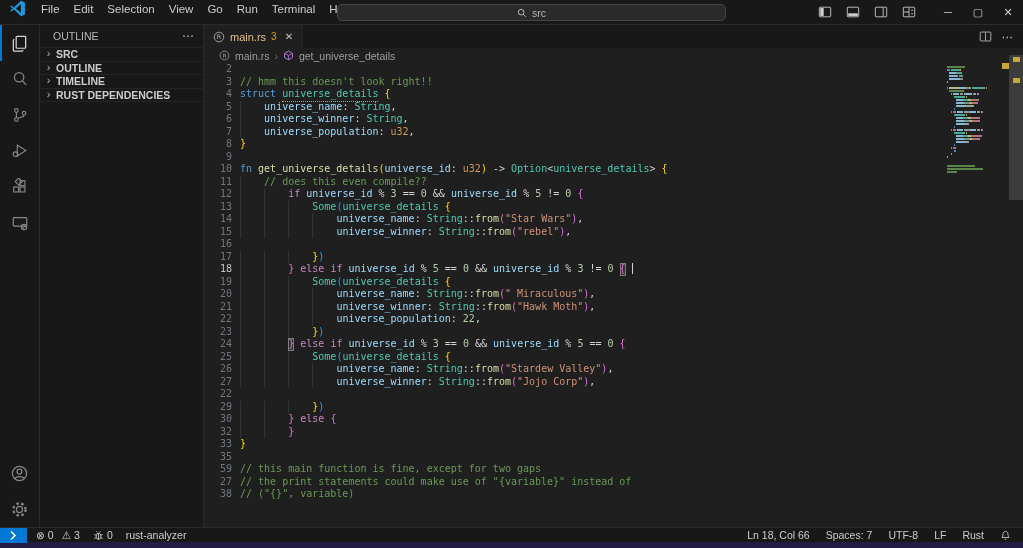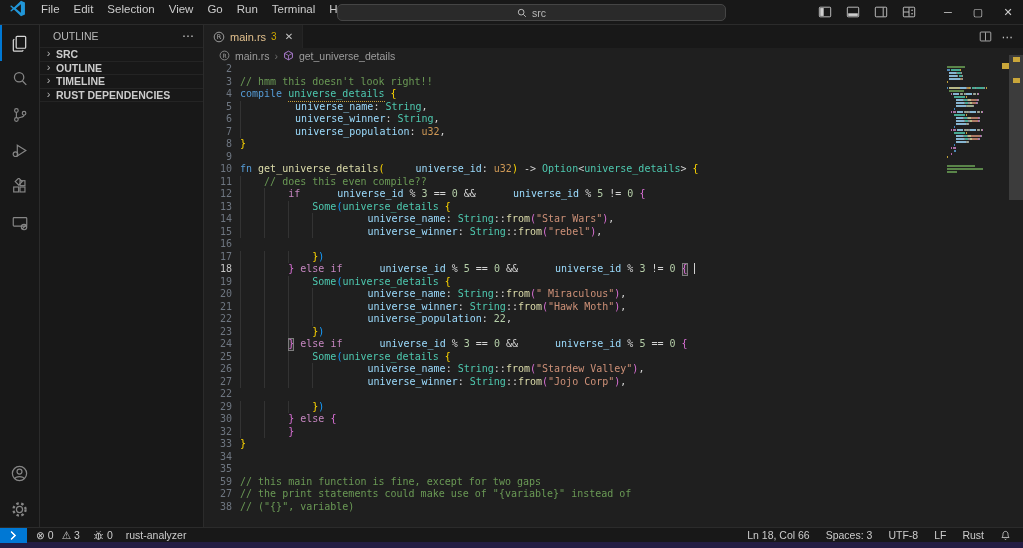--- a/index.html
+++ b/index.html
@@ -60,21 +60,21 @@
   .code { position:absolute; top:38px; left:0; right:0; bottom:0; overflow:hidden;
     font-family:"DejaVu Sans Mono", monospace; font-size:10px; line-height:12.5px; }
   .cl-row { display:flex; height:12.5px; white-space:pre; }
   .gut { width:36px; flex:none; text-align:right; padding-right:8px; color:#6e7681; }
   .cl-row.active .gut { color:#c6c6c6; }
   .lens-row { height:10px; line-height:10px; padding-left:44px; font-size:8.5px; color:#8f8f8f;
     font-family:"Liberation Sans", sans-serif; }
   .ctext span { display:inline-block; }
   .t-in { box-shadow: inset 1px 0 0 #333333; }
   .t-cm { color:#6a9955; } .t-kw { color:#569cd6; } .t-ct { color:#c586c0; }
-  .t-ty { color:#4ec9b0; } .t-fd { color:#9cdcfe;margin-left:31px; } .t-fnm { color:#dcdcaa; }
+  .t-ty { color:#4ec9b0; } .t-fd { color:#9cdcfe; } .t-fnm { color:#dcdcaa; }
   .t-nm { color:#b5cea8; } .t-pr { color:#ce9855; } .t-st { color:#ce9178; }
   .t-op, .t-pn { color:#d4d4d4; }
   .t-b1 { color:#ffd700; } .t-b2 { color:#da70d6; } .t-b3 { color:#179fff; }
   .t-tyw { color:#4ec9b0; border-bottom:1px dotted #c8a138; }
   .t-mt { outline:1px solid #7d7d7d; outline-offset:-1px; background:rgba(95,95,95,.28); }
   .t-cu { width:0; border-left:1.5px solid #d0d0d0; height:11px; vertical-align:middle; margin-top:-2px; }
   
   .minimap { position:absolute; top:0; right:14px; width:62px; }
   .mm-row { position:relative; height:3px; }
   .mm-bar { position:absolute; top:0; height:2px; }
@@ -269,21 +269,21 @@
       <svg width="11" height="11" viewBox="0 0 14 14">
           <path d="M7 1.5 L12 4.25 L12 9.75 L7 12.5 L2 9.75 L2 4.25 Z" fill="none" stroke="#b180d7" stroke-width="1.2"></path>
           <path d="M2 4.25 L7 7 L12 4.25 M7 7 L7 12.5" fill="none" stroke="#b180d7" stroke-width="1"></path>
         </svg>
       <span>get_universe_details</span>
     </div>
     <div class="code">
       <div>
           <div class="cl-row"><span class="gut">2</span><span class="ctext"></span></div>
           <div class="cl-row"><span class="gut">3</span><span class="ctext"><span class="t-cm">// hmm this doesn't look right!!</span></span></div>
-          <div class="cl-row"><span class="gut">4</span><span class="ctext"><span class="t-kw">compile</span><span class="t-ws"> </span><span class="t-tyw">universe_details</span><span class="t-ws"> </span><span class="t-b1">{</span></span></div>
+          <div class="cl-row"><span class="gut">4</span><span class="ctext"><span class="t-kw">struct</span><span class="t-ws"> </span><span class="t-tyw">universe_details</span><span class="t-ws"> </span><span class="t-b1">{</span></span></div>
           <div class="cl-row"><span class="gut">5</span><span class="ctext"><span class="t-in">    </span><span class="t-fd">universe_name</span><span class="t-pn">:</span><span class="t-ws"> </span><span class="t-ty">String</span><span class="t-pn">,</span></span></div>
           <div class="cl-row"><span class="gut">6</span><span class="ctext"><span class="t-in">    </span><span class="t-fd">universe_winner</span><span class="t-pn">:</span><span class="t-ws"> </span><span class="t-ty">String</span><span class="t-pn">,</span></span></div>
           <div class="cl-row"><span class="gut">7</span><span class="ctext"><span class="t-in">    </span><span class="t-fd">universe_population</span><span class="t-pn">:</span><span class="t-ws"> </span><span class="t-pr">u32</span><span class="t-pn">,</span></span></div>
           <div class="cl-row"><span class="gut">8</span><span class="ctext"><span class="t-b1">}</span></span></div>
           <div class="cl-row"><span class="gut">9</span><span class="ctext"></span></div>
           <div class="cl-row"><span class="gut">10</span><span class="ctext"><span class="t-kw">fn</span><span class="t-ws"> </span><span class="t-fnm">get_universe_details</span><span class="t-b1">(</span><span class="t-fd">universe_id</span><span class="t-pn">:</span><span class="t-ws"> </span><span class="t-pr">u32</span><span class="t-b1">)</span><span class="t-ws"> </span><span class="t-op">-&gt;</span><span class="t-ws"> </span><span class="t-ty">Option</span><span class="t-pn">&lt;</span><span class="t-ty">universe_details</span><span class="t-pn">&gt;</span><span class="t-ws"> </span><span class="t-b1">{</span></span></div>
           <div class="cl-row"><span class="gut">11</span><span class="ctext"><span class="t-in">    </span><span class="t-cm">// does this even compile??</span></span></div>
           <div class="cl-row"><span class="gut">12</span><span class="ctext"><span class="t-in">    </span><span class="t-in">    </span><span class="t-ct">if</span><span class="t-ws"> </span><span class="t-fd">universe_id</span><span class="t-ws"> </span><span class="t-op">%</span><span class="t-ws"> </span><span class="t-nm">3</span><span class="t-ws"> </span><span class="t-op">==</span><span class="t-ws"> </span><span class="t-nm">0</span><span class="t-ws"> </span><span class="t-op">&amp;&amp;</span><span class="t-ws"> </span><span class="t-fd">universe_id</span><span class="t-ws"> </span><span class="t-op">%</span><span class="t-ws"> </span><span class="t-nm">5</span><span class="t-ws"> </span><span class="t-op">!=</span><span class="t-ws"> </span><span class="t-nm">0</span><span class="t-ws"> </span><span class="t-b2">{</span></span></div>
           <div class="cl-row"><span class="gut">13</span><span class="ctext"><span class="t-in">    </span><span class="t-in">    </span><span class="t-in">    </span><span class="t-ty">Some</span><span class="t-b3">(</span><span class="t-ty">universe_details</span><span class="t-ws"> </span><span class="t-b1">{</span></span></div>
           <div class="cl-row"><span class="gut">14</span><span class="ctext"><span class="t-in">    </span><span class="t-in">    </span><span class="t-in">    </span><span class="t-in">    </span><span class="t-fd">universe_name</span><span class="t-pn">:</span><span class="t-ws"> </span><span class="t-ty">String</span><span class="t-pn">::</span><span class="t-fnm">from</span><span class="t-b2">(</span><span class="t-st">"Star Wars"</span><span class="t-b2">)</span><span class="t-pn">,</span></span></div>
@@ -298,21 +298,20 @@
           <div class="cl-row"><span class="gut">23</span><span class="ctext"><span class="t-in">    </span><span class="t-in">    </span><span class="t-in">    </span><span class="t-b1">}</span><span class="t-b3">)</span></span></div>
           <div class="cl-row"><span class="gut">24</span><span class="ctext"><span class="t-in">    </span><span class="t-in">    </span><span class="t-b2 t-mt">}</span><span class="t-ws"> </span><span class="t-ct">else</span><span class="t-ws"> </span><span class="t-ct">if</span><span class="t-ws"> </span><span class="t-fd">universe_id</span><span class="t-ws"> </span><span class="t-op">%</span><span class="t-ws"> </span><span class="t-nm">3</span><span class="t-ws"> </span><span class="t-op">==</span><span class="t-ws"> </span><span class="t-nm">0</span><span class="t-ws"> </span><span class="t-op">&amp;&amp;</span><span class="t-ws"> </span><span class="t-fd">universe_id</span><span class="t-ws"> </span><span class="t-op">%</span><span class="t-ws"> </span><span class="t-nm">5</span><span class="t-ws"> </span><span class="t-op">==</span><span class="t-ws"> </span><span class="t-nm">0</span><span class="t-ws"> </span><span class="t-b2">{</span></span></div>
           <div class="cl-row"><span class="gut">25</span><span class="ctext"><span class="t-in">    </span><span class="t-in">    </span><span class="t-in">    </span><span class="t-ty">Some</span><span class="t-b3">(</span><span class="t-ty">universe_details</span><span class="t-ws"> </span><span class="t-b1">{</span></span></div>
           <div class="cl-row"><span class="gut">26</span><span class="ctext"><span class="t-in">    </span><span class="t-in">    </span><span class="t-in">    </span><span class="t-in">    </span><span class="t-fd">universe_name</span><span class="t-pn">:</span><span class="t-ws"> </span><span class="t-ty">String</span><span class="t-pn">::</span><span class="t-fnm">from</span><span class="t-b2">(</span><span class="t-st">"Stardew Valley"</span><span class="t-b2">)</span><span class="t-pn">,</span></span></div>
           <div class="cl-row"><span class="gut">27</span><span class="ctext"><span class="t-in">    </span><span class="t-in">    </span><span class="t-in">    </span><span class="t-in">    </span><span class="t-fd">universe_winner</span><span class="t-pn">:</span><span class="t-ws"> </span><span class="t-ty">String</span><span class="t-pn">::</span><span class="t-fnm">from</span><span class="t-b2">(</span><span class="t-st">"Jojo Corp"</span><span class="t-b2">)</span><span class="t-pn">,</span></span></div>
           <div class="cl-row"><span class="gut">22</span></div>
           <div class="cl-row"><span class="gut">29</span><span class="ctext"><span class="t-in">    </span><span class="t-in">    </span><span class="t-in">    </span><span class="t-b1">}</span><span class="t-b3">)</span></span></div>
           <div class="cl-row"><span class="gut">30</span><span class="ctext"><span class="t-in">    </span><span class="t-in">    </span><span class="t-b2">}</span><span class="t-ws"> </span><span class="t-ct">else</span><span class="t-ws"> </span><span class="t-b2">{</span></span></div>
           <div class="cl-row"><span class="gut">32</span><span class="ctext"><span class="t-in">    </span><span class="t-in">    </span><span class="t-b2">}</span></span></div>
           <div class="cl-row"><span class="gut">33</span><span class="ctext"><span class="t-b1">}</span></span></div>
-          <div class="cl-row"><span class="gut">34</span><span class="ctext"></span></div>
           <div class="cl-row"><span class="gut">35</span><span class="ctext"></span></div>
           <div class="cl-row"><span class="gut">59</span><span class="ctext"><span class="t-cm">// this main function is fine, except for two gaps</span></span></div>
           <div class="cl-row"><span class="gut">27</span><span class="ctext"><span class="t-cm">// the print statements could make use of "{variable}" instead of</span></span></div>
           <div class="cl-row"><span class="gut">38</span><span class="ctext"><span class="t-cm">// ("{}", variable)</span></span></div>
         </div>
       <div class="minimap">
         <div class="mm-warn"></div>
       <div class="mm-row"></div>
           <div class="mm-row">
             <div class="mm-bar" style="left: 0px; width: 17.6px; background: rgb(90, 133, 73);"></div>
@@ -576,21 +575,21 @@
   <div class="st-group" style="margin-left:13px">
     <svg width="11" height="11" viewBox="0 0 14 14" fill="none" stroke="#cccccc" stroke-width="1.1">
         <ellipse cx="7" cy="8" rx="3" ry="4"></ellipse>
         <path d="M7 4 L7 12 M4 7 L1.5 5.5 M4 9.5 L1.5 11 M10 7 L12.5 5.5 M10 9.5 L12.5 11 M5.5 3 L4.5 1.5 M8.5 3 L9.5 1.5"></path>
       </svg>
     <span>0</span>
   </div>
   <span style="margin-left:13px">rust-analyzer</span>
   <div class="st-right">
     <span>Ln 18, Col 66</span>
-    <span>Spaces: 3</span>
+    <span>Spaces: 7</span>
     <span>UTF-8</span>
     <span>LF</span>
     <span>Rust</span>
     <svg width="11" height="11" viewBox="0 0 14 14" fill="none" stroke="#cccccc" stroke-width="1.1">
         <path d="M7 1.8 C4.8 1.8 3.8 3.5 3.8 5.5 C3.8 8.5 2.5 9.5 2.5 9.5 L11.5 9.5 C11.5 9.5 10.2 8.5 10.2 5.5 C10.2 3.5 9.2 1.8 7 1.8 Z"></path>
         <path d="M5.8 11.2 A1.3 1.3 0 0 0 8.2 11.2"></path>
       </svg>
   </div>
 </div>
 <div class="bottom-strip"></div>

